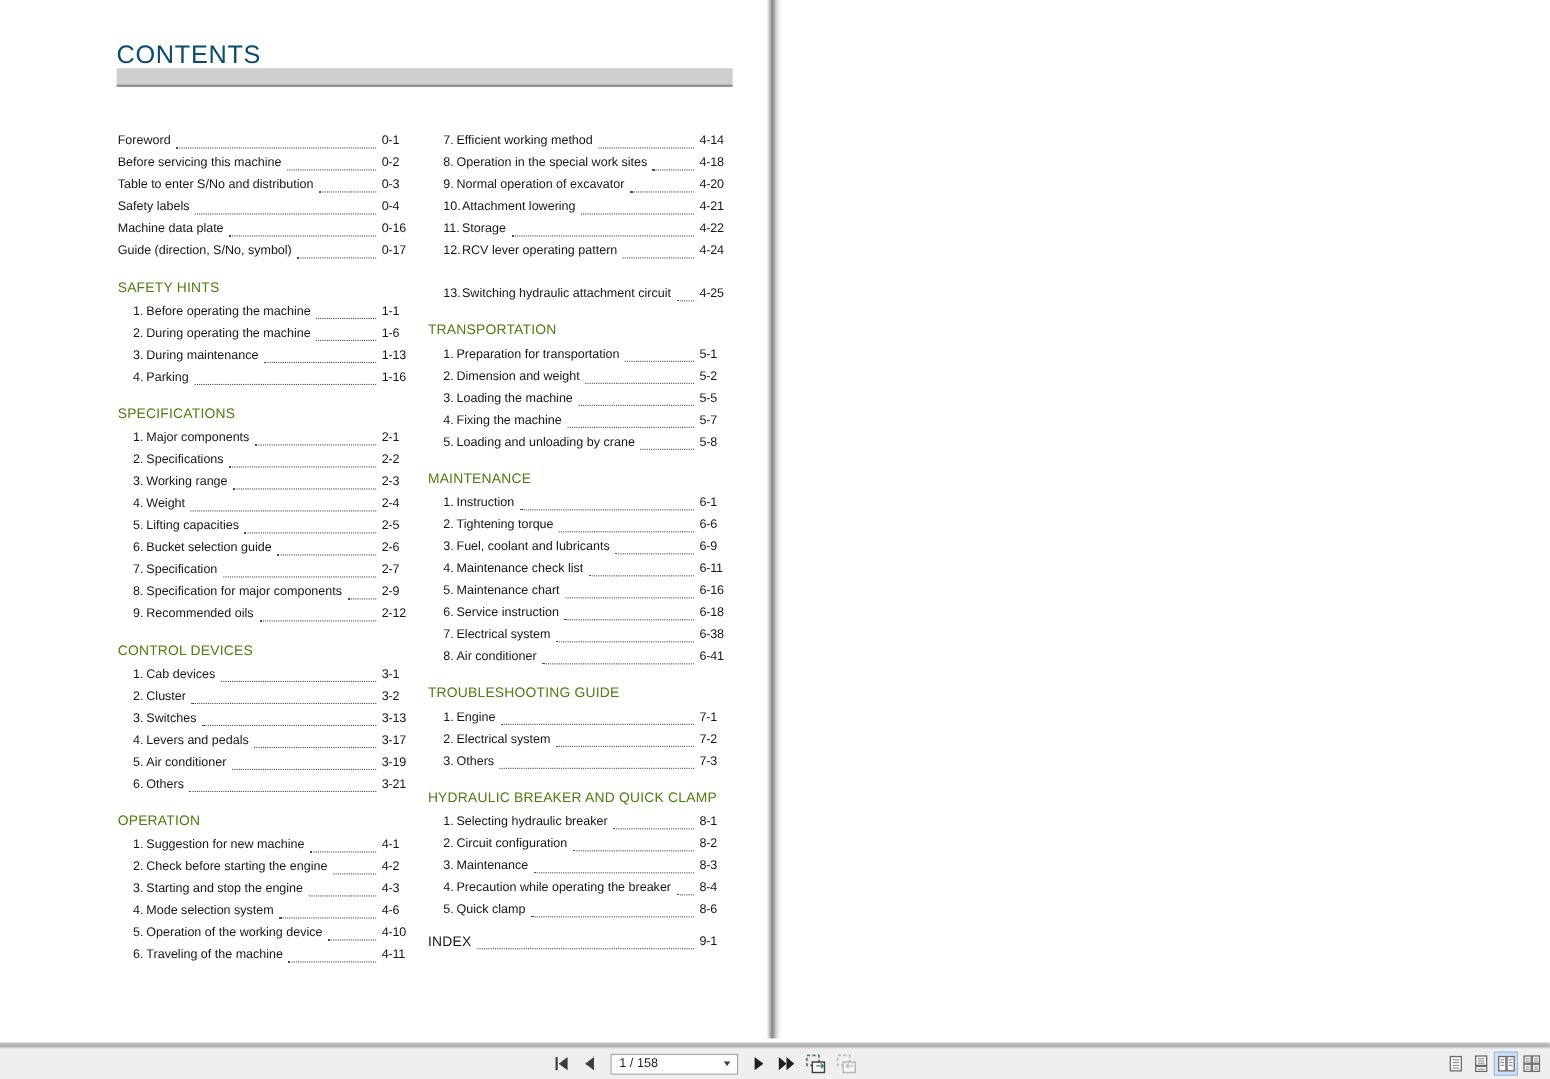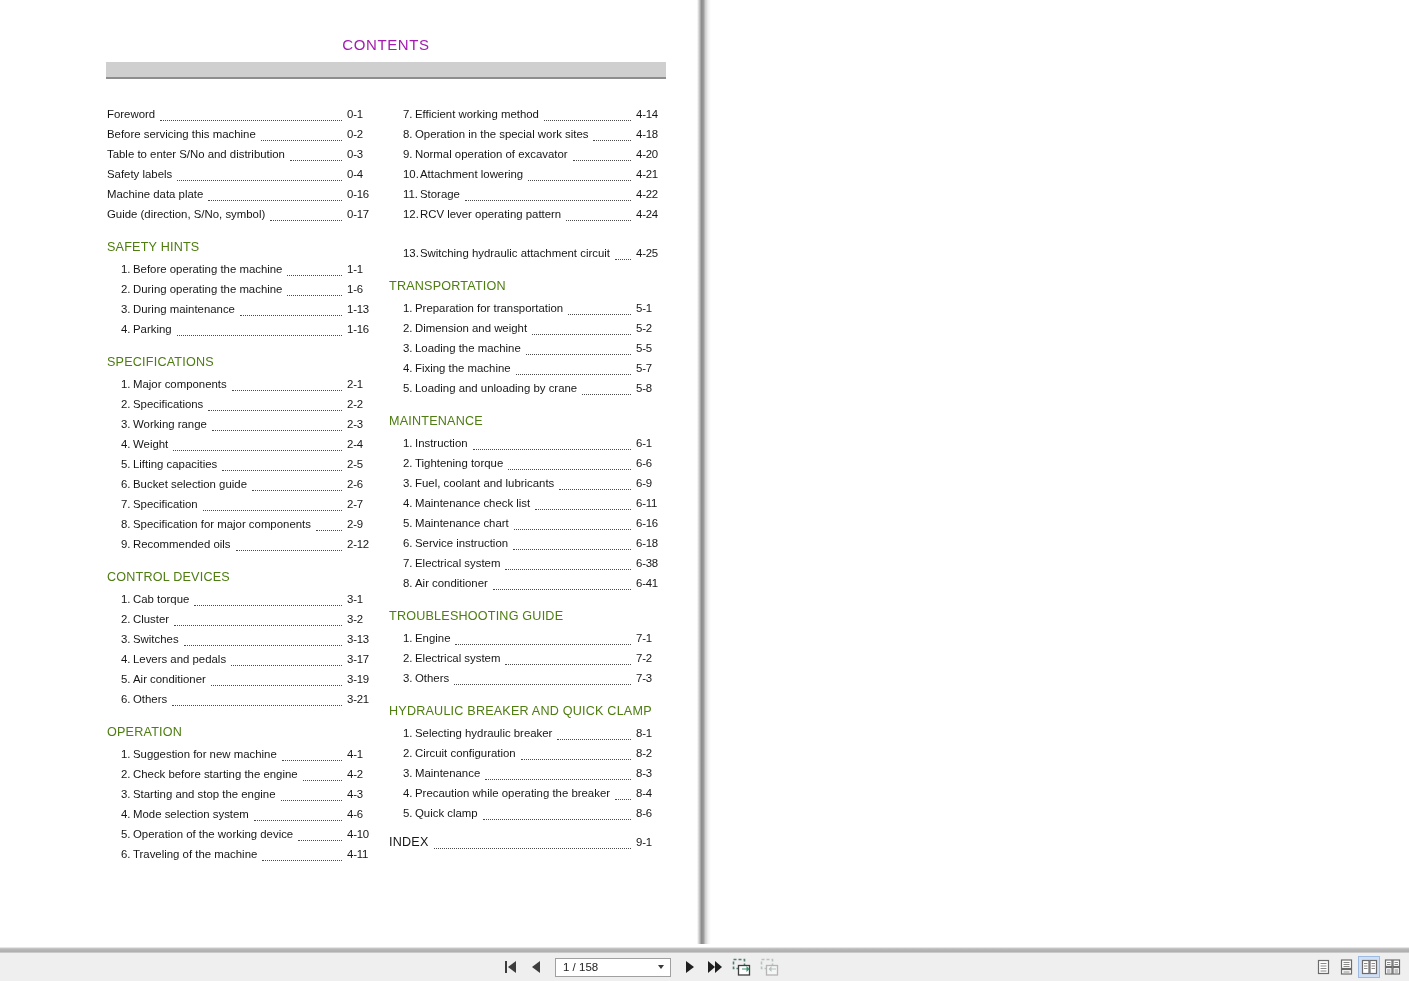--- a/index.html
+++ b/index.html
@@ -50,36 +50,36 @@
     left: 0; top: 944px;
     width: 1409px; height: 8px;
     background: linear-gradient(to bottom, #ffffff 0%, #ffffff 35%, #b9b9b9 60%, #aeaeae 100%);
   }
 
   
   #contents-title {
     position: absolute;
     left: 106px; top: 36px;
     width: 560px;
-    text-align: center;
-    font-size: 15px;
+    text-align: left;
+    font-size: 23px;
     letter-spacing: 0.6px;
-    color: #a21caf;
+    color: #0c4a6e;
   }
   #contents-rule {
     position: absolute;
     left: 106px; top: 62px;
     width: 560px; height: 17px;
     background: #cfcfcf;
     border-bottom: 2px solid #8e8e8e;
   }
 
   .toc-col {
     position: absolute;
-    top: 104px;
+    top: 118px;
     font-size: 11.4px;
     color: #161616;
   }
   #toc-col-left  { left: 107px;  width: 270px; }
   #toc-col-right { left: 389px;  width: 277px; }
 
   .toc-heading {
     font-size: 12.6px;
     letter-spacing: 0.2px;
     color: #4d7c0f;
@@ -298,21 +298,21 @@
           </div>
           <div class="toc-entry indent">
             <span class="toc-num" style="width: 12px;">9.</span>
             <span class="toc-label">Recommended oils</span>
             <span class="toc-dots"></span>
             <span class="toc-page">2-12</span>
           </div>
           <div class="toc-heading">CONTROL DEVICES</div>
           <div class="toc-entry indent">
             <span class="toc-num" style="width: 12px;">1.</span>
-            <span class="toc-label">Cab torque</span>
+            <span class="toc-label">Cab devices</span>
             <span class="toc-dots"></span>
             <span class="toc-page">3-1</span>
           </div>
           <div class="toc-entry indent">
             <span class="toc-num" style="width: 12px;">2.</span>
             <span class="toc-label">Cluster</span>
             <span class="toc-dots"></span>
             <span class="toc-page">3-2</span>
           </div>
           <div class="toc-entry indent">

